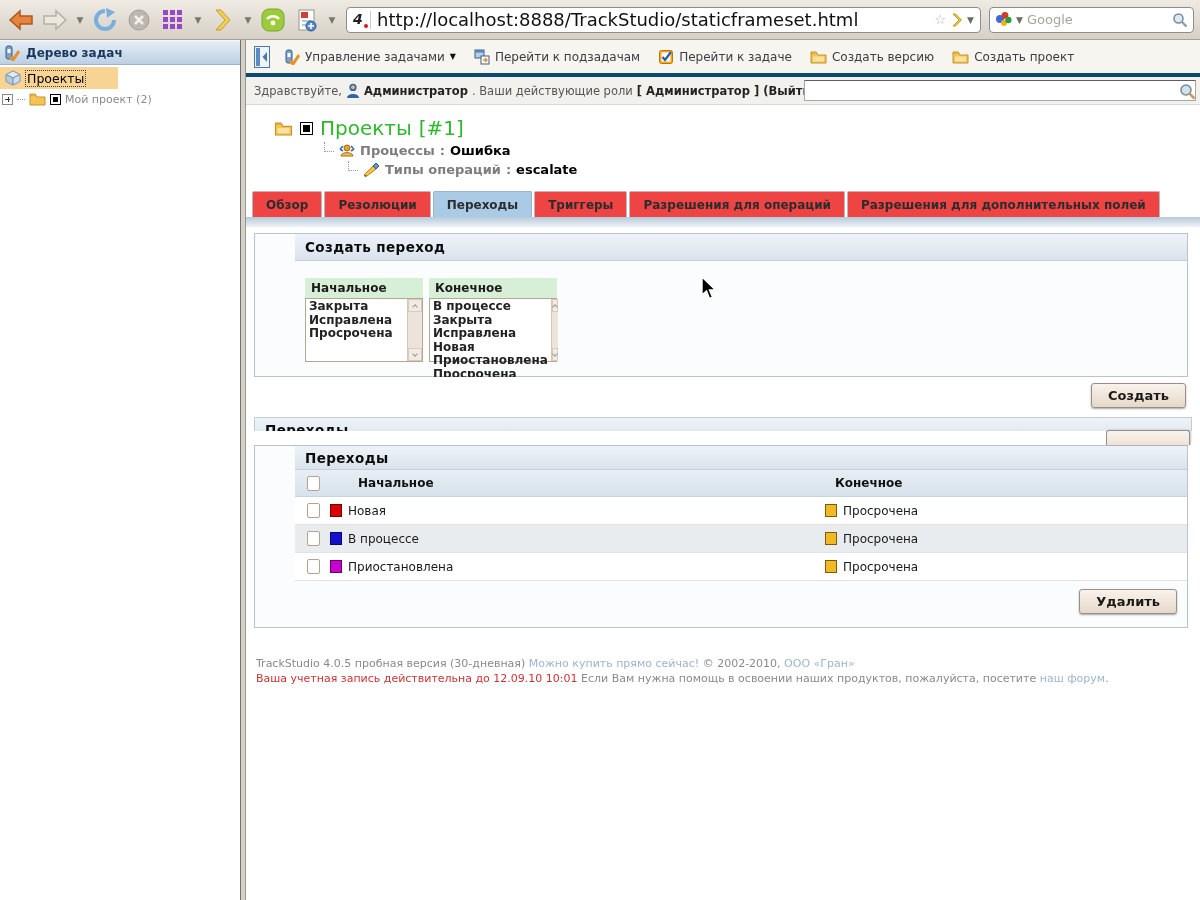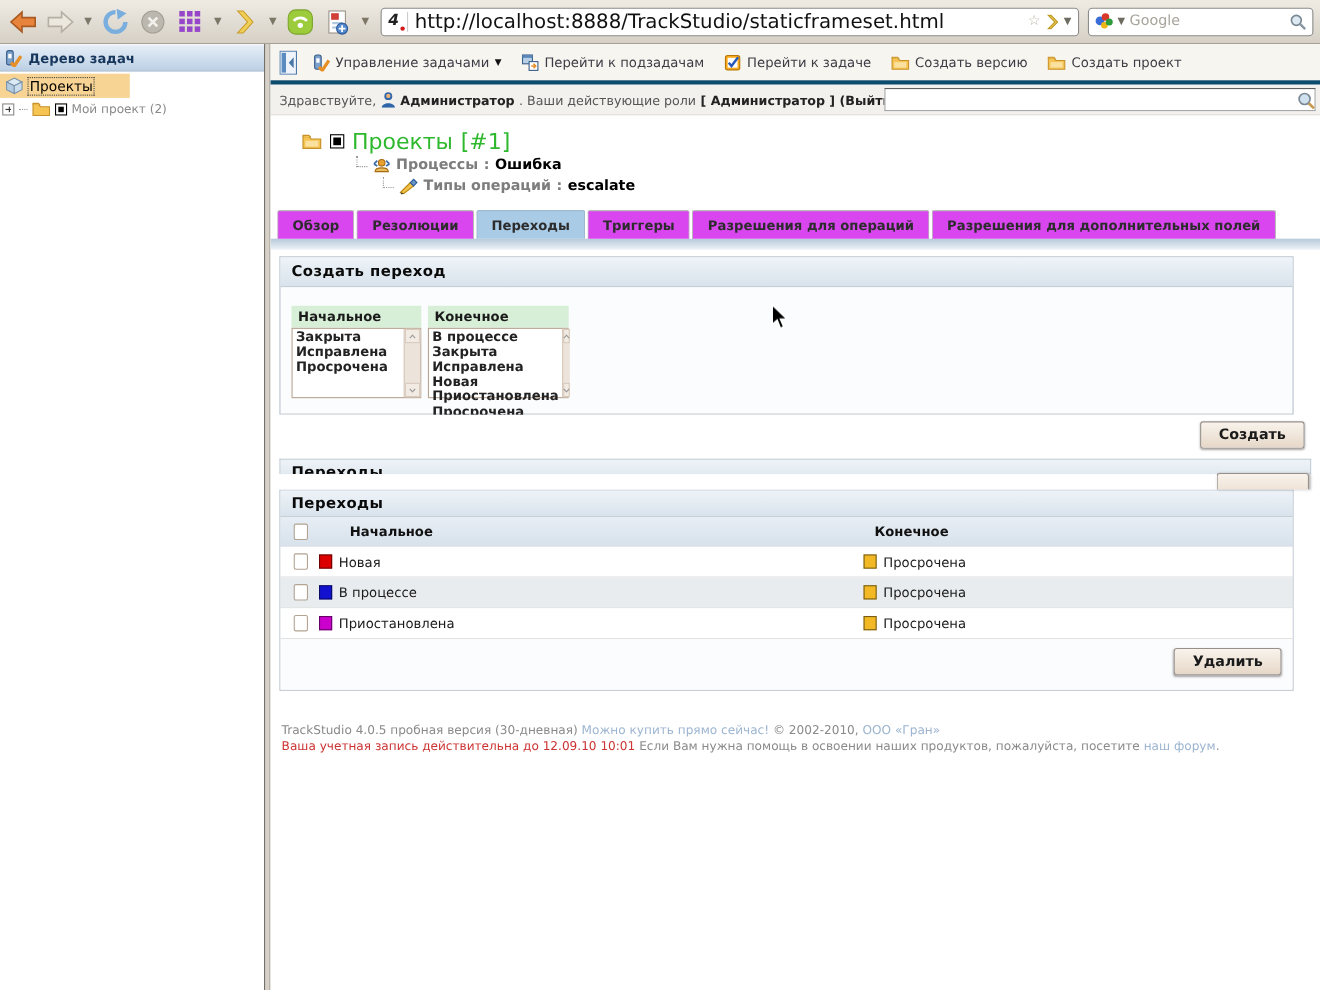--- a/index.html
+++ b/index.html
@@ -76,27 +76,27 @@
     margin:-8px 0 0 0; }
   .crumb-sub .glabel { color:#7d7d7d; }
   .crumb-sub .sep { color:#7d7d7d; }
   .crumb-sub .gvalue { color:#000; }
   .indent2 { margin-left:50px; }
   .indent3 { margin-left:74px; }
 
   
   .tabs { display:flex; gap:2px; margin:12px 0 0 6px; align-items:flex-end; }
   .tab { height:26px; display:flex; align-items:center; padding:0 13px;
-    background:#d946ef; border:1px solid #b9b9b9; border-bottom:none;
+    background:#ef4444; border:1px solid #b9b9b9; border-bottom:none;
     font-size:12px; font-weight:bold; color:#2c2c2c; border-radius:2px 2px 0 0; cursor:default; }
   .tab.active { background:#a9cbe6; border-color:#9ab4c8; }
   .tabstrip { height:10px; background:linear-gradient(#b7c9da,#edf2f7); }
 
   
-  .panel { margin:6px 24px 0 8px; border:1px solid #b9c3cd; background:#fbfcfd; }
+  .panel { margin:6px 12px 0 8px; border:1px solid #b9c3cd; background:#fbfcfd;padding-left:40px; }
   .panel-header { height:27px; background:linear-gradient(#eef3f8,#d9e3ec);
     border-bottom:1px solid #c5cfd9; display:flex; align-items:center; padding-left:10px;
     font-size:13.5px; font-weight:bold; color:#0a0a0a; letter-spacing:.4px; }
   .panel-body { padding:17px 0 14px 10px; display:flex; gap:6px; }
 
   .listbox { display:flex; flex-direction:column; }
   .listbox .lb-head { background:#d7eed7; font-size:12px; font-weight:bold; color:#1a1a1a;
     padding:3px 6px; }
   .lb-frame { border:1px solid #b7a593; background:#fff; height:64px; display:flex; }
   .lb-items { flex:1; padding:1px 3px; }

